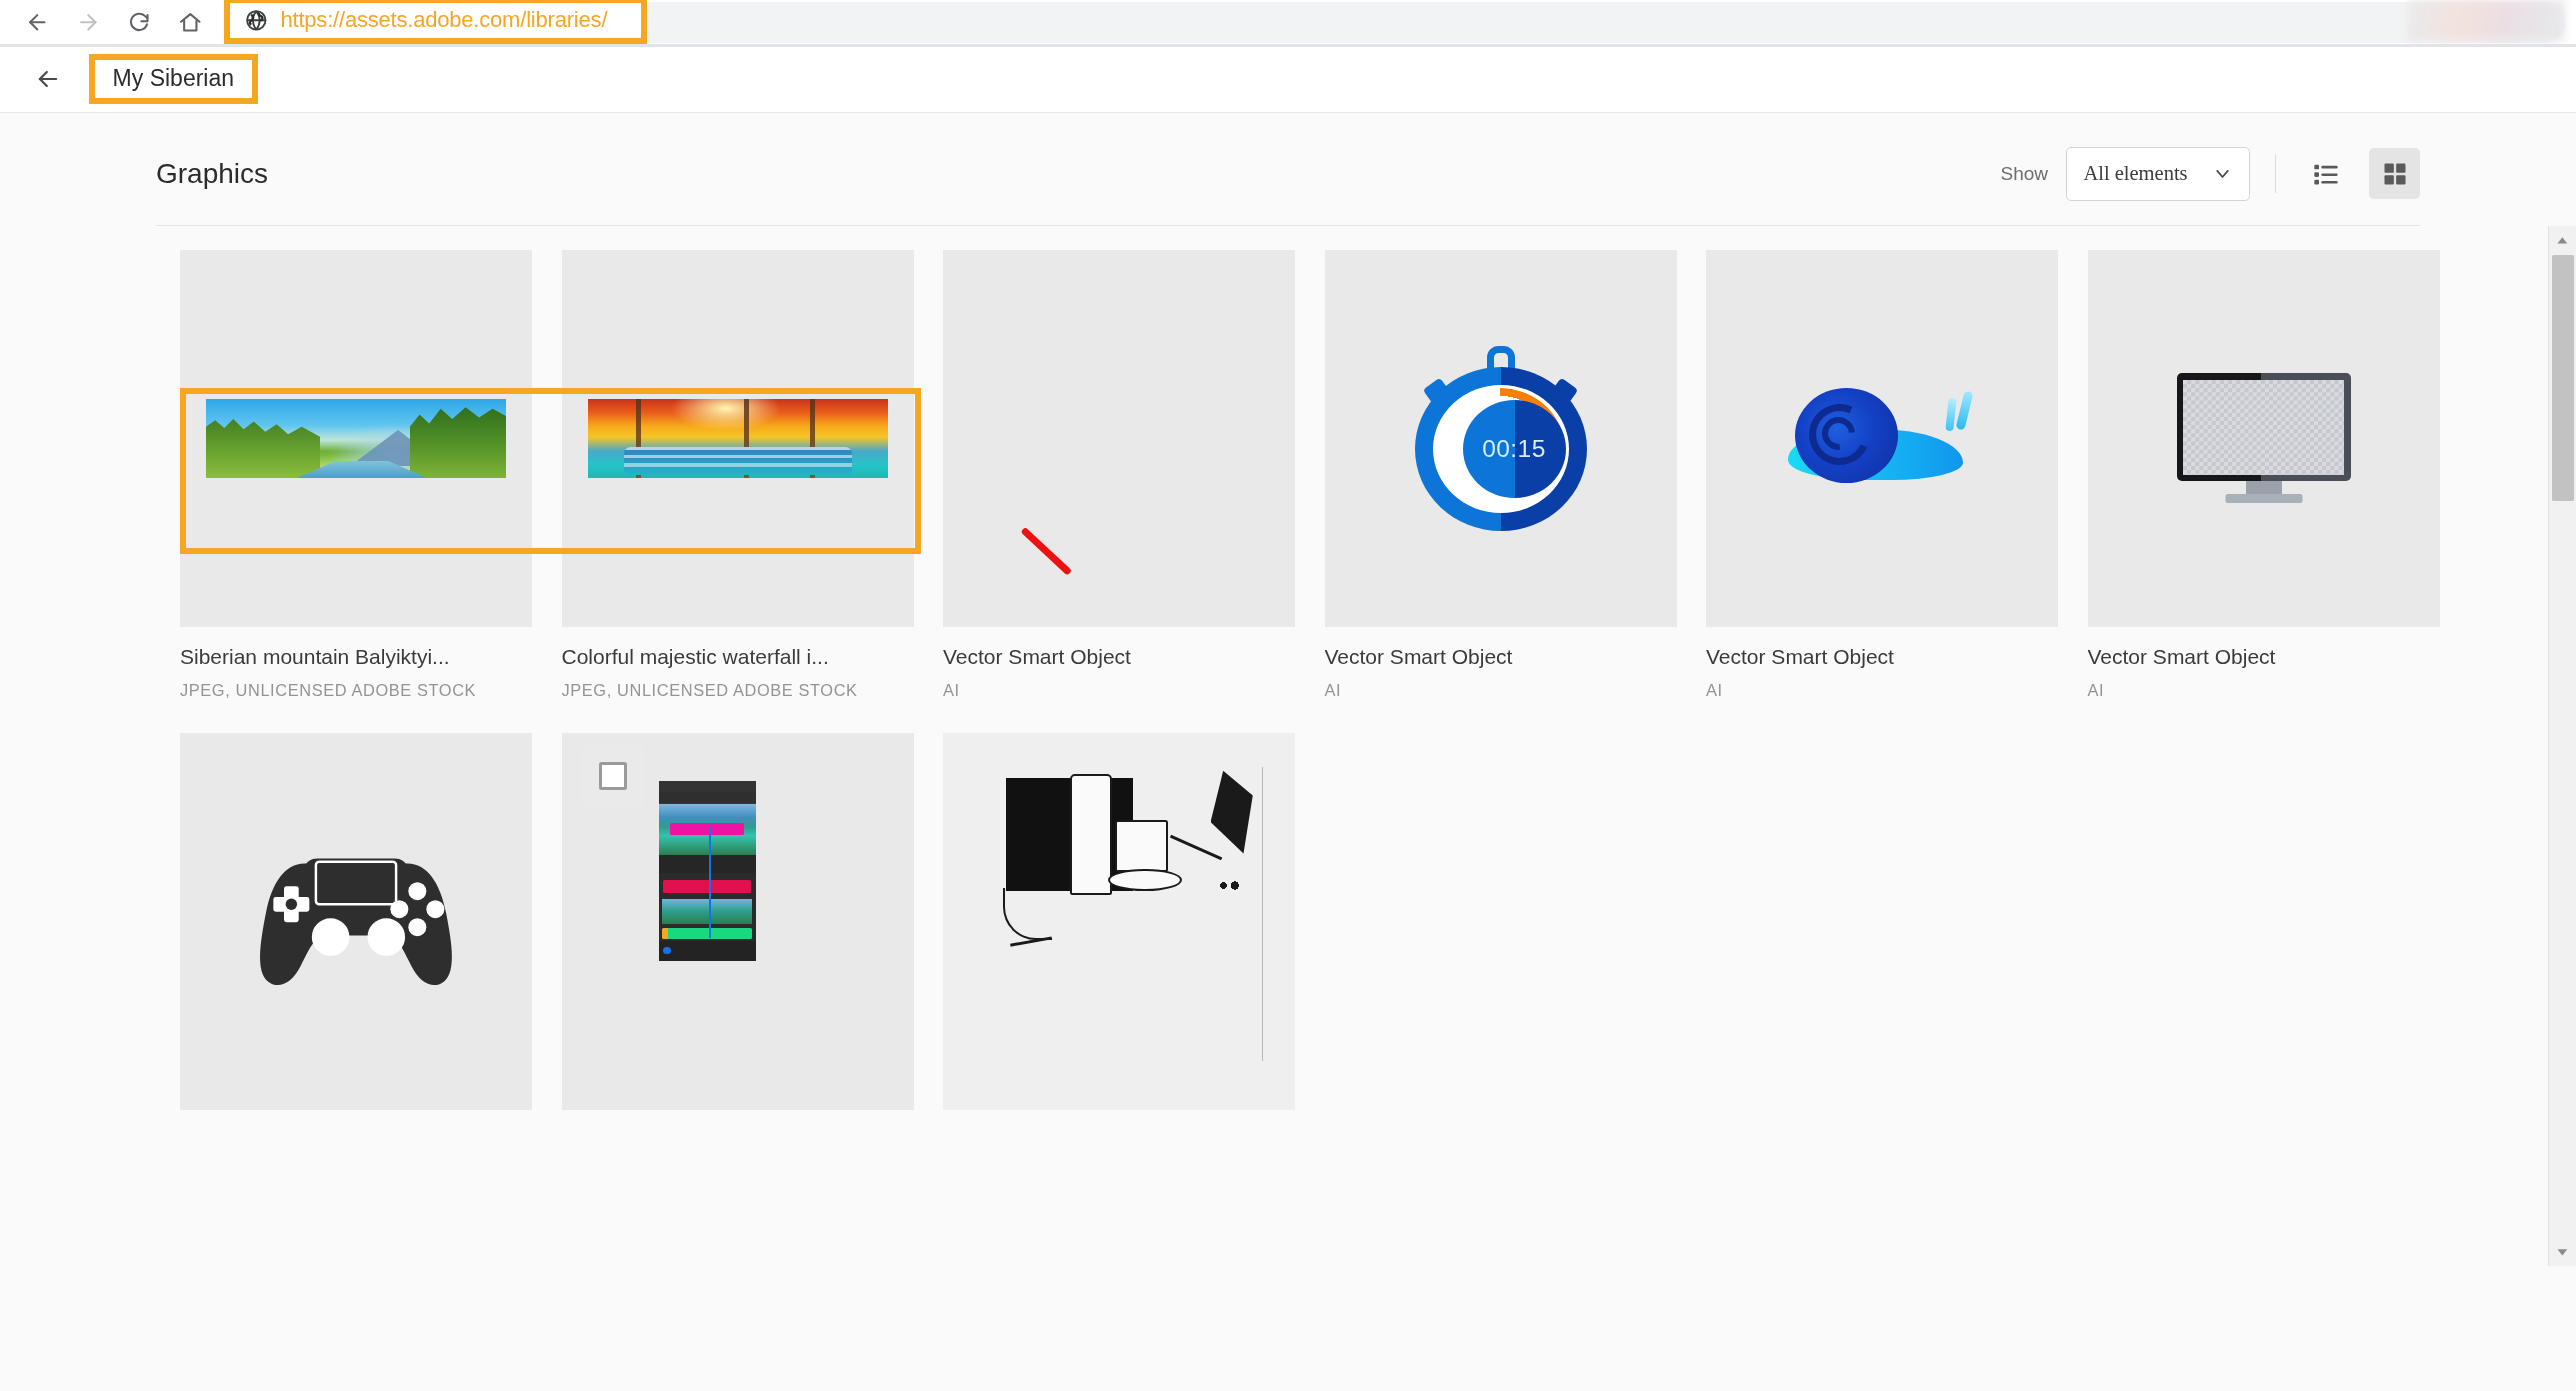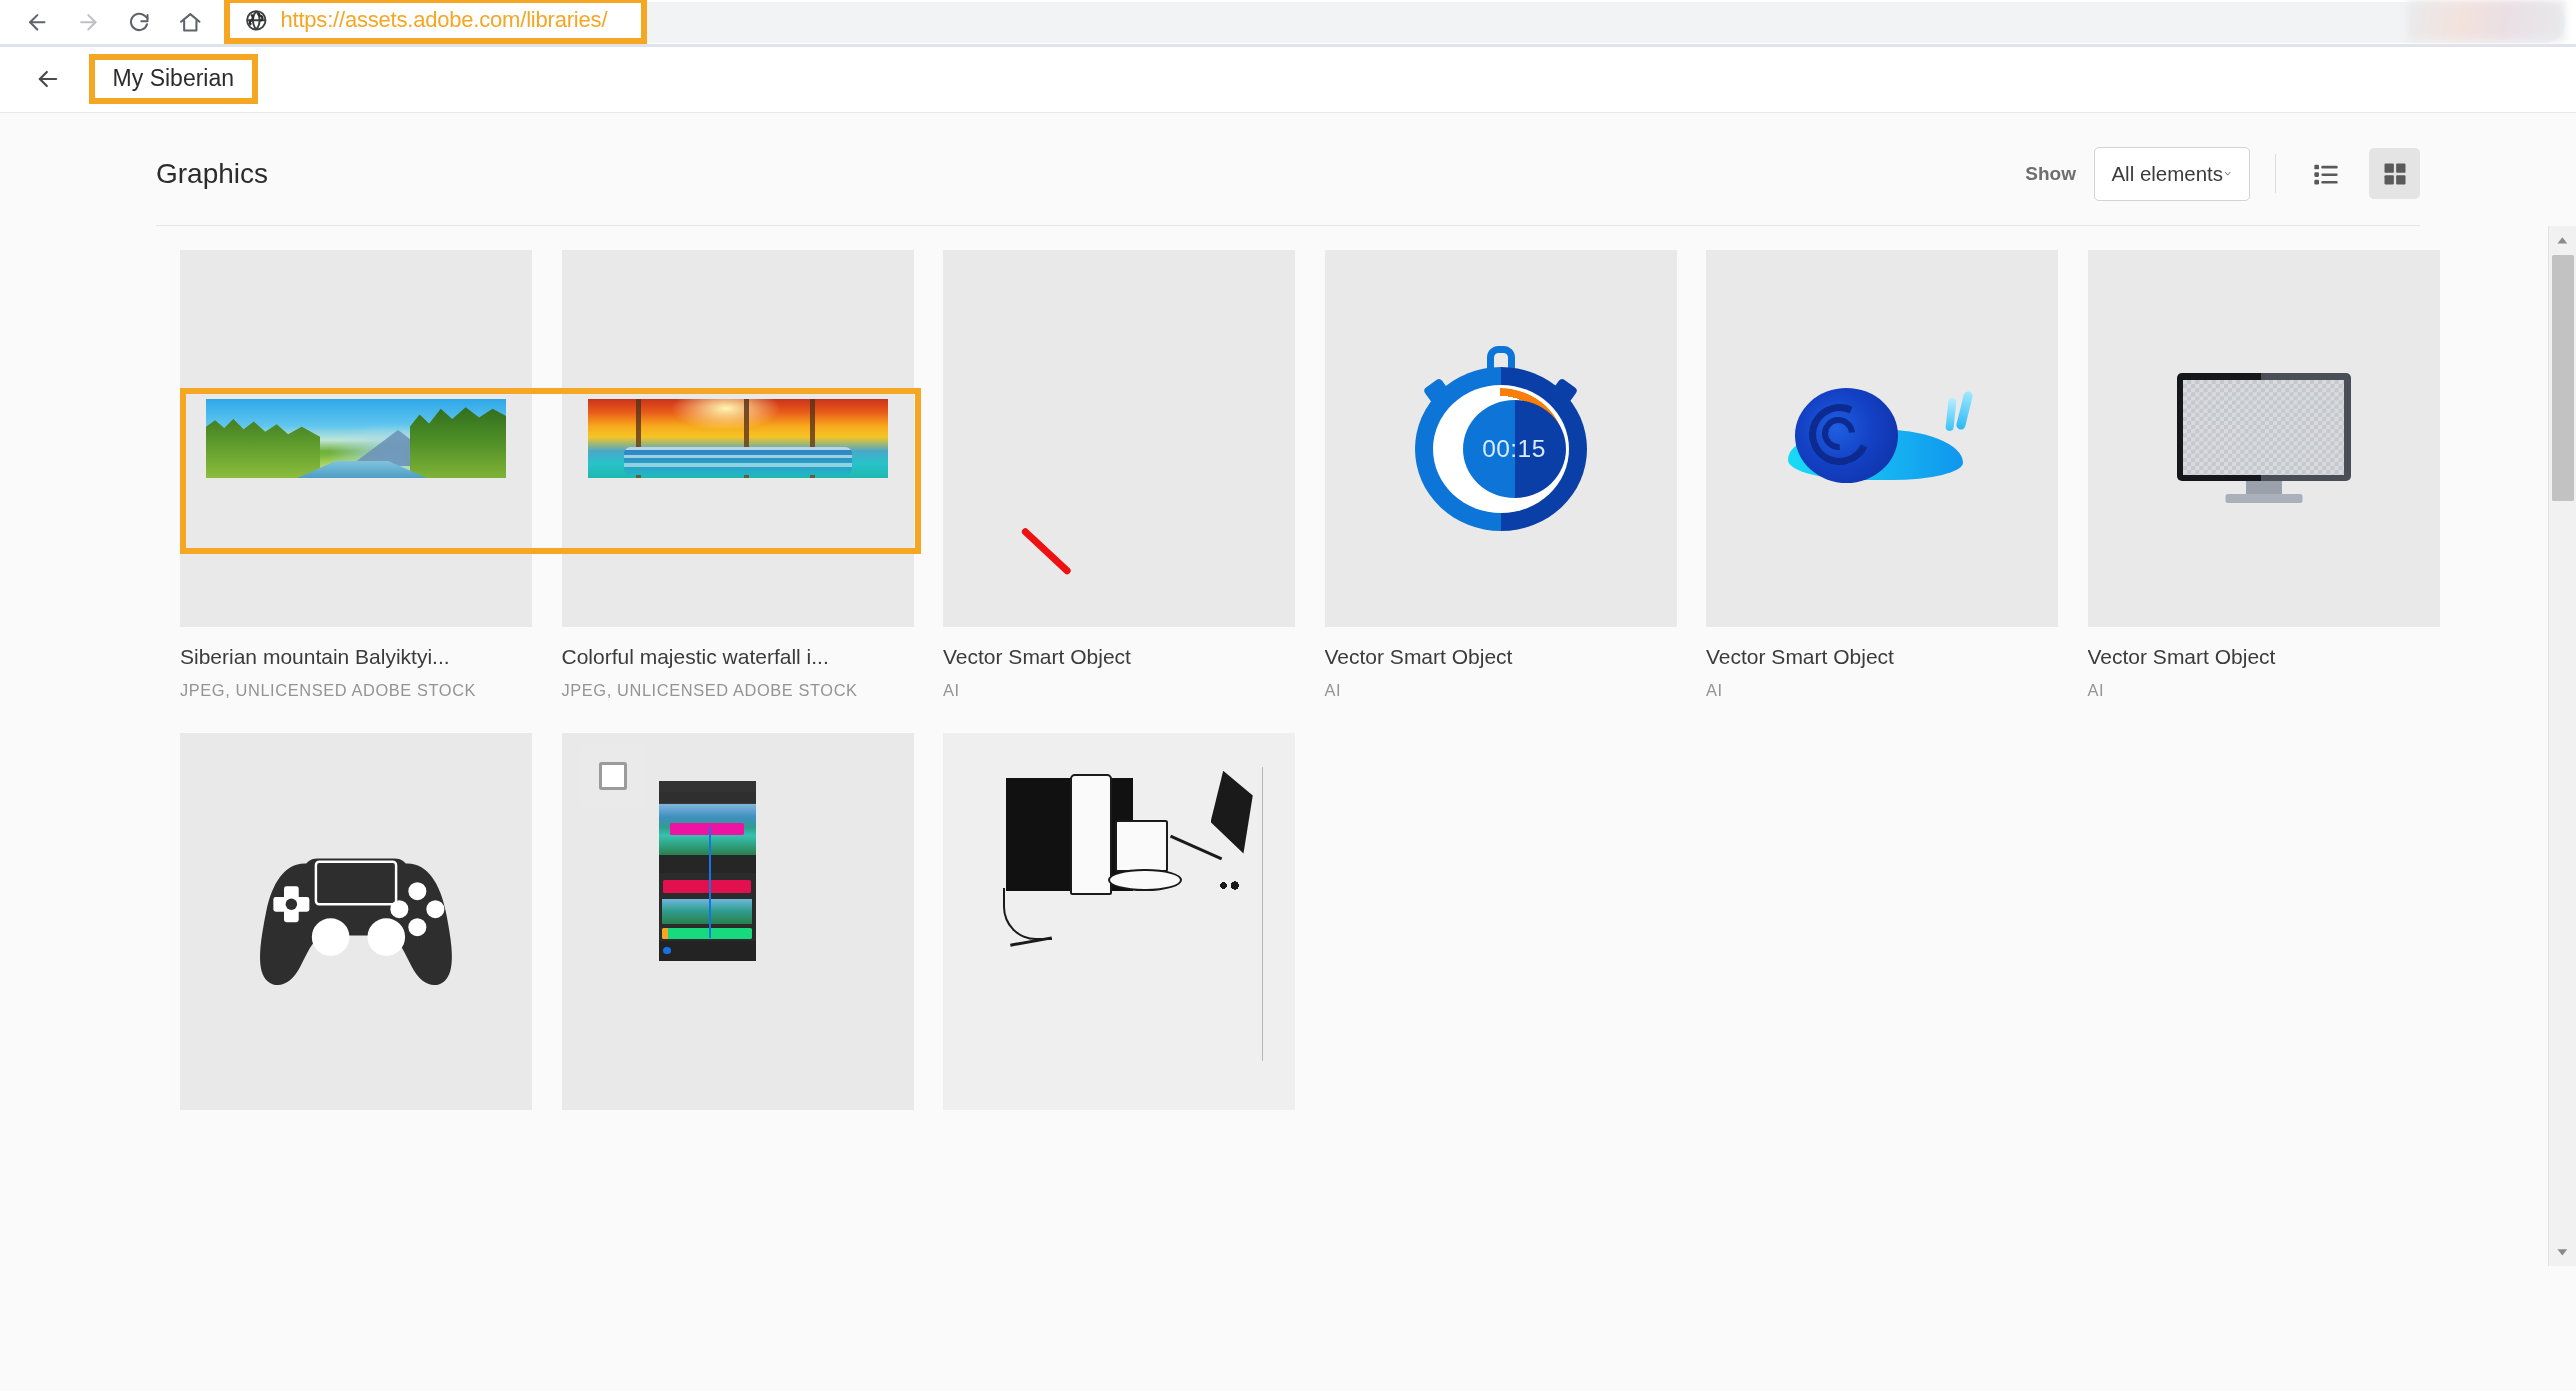--- a/index.html
+++ b/index.html
@@ -157,32 +157,32 @@
     font-weight: normal;
   }
   .controls {
     display: flex;
     align-items: center;
     gap: 18px;
   }
   .show-label {
     font-size: 19px;
     color: #6e6e6e;
-    font-weight: bold;
   }
   .select-box {
-    width: 156px;
+    width: 184px;
     height: 54px;
     border: 0.8px solid #d3d3d3;
     border-radius: 4.9px;
     background: #ffffff;
     display: flex;
     align-items: center;
     justify-content: space-between;
     padding: 0 16.4px;
+    font-family: Liberation Serif, serif;
   }
   .select-value { font-size: 20.5px; color: #3c3c3c; white-space: nowrap; }
   .divider-v { width: 0.8px; height: 39px; background: #dcdcdc; margin: 0 6.6px; }
   .view-btn {
     width: 51px; height: 51px;
     display: flex; align-items: center; justify-content: center;
     border-radius: 4.9px;
   }
   .view-btn.active { background: #e4e4e4; }
 

